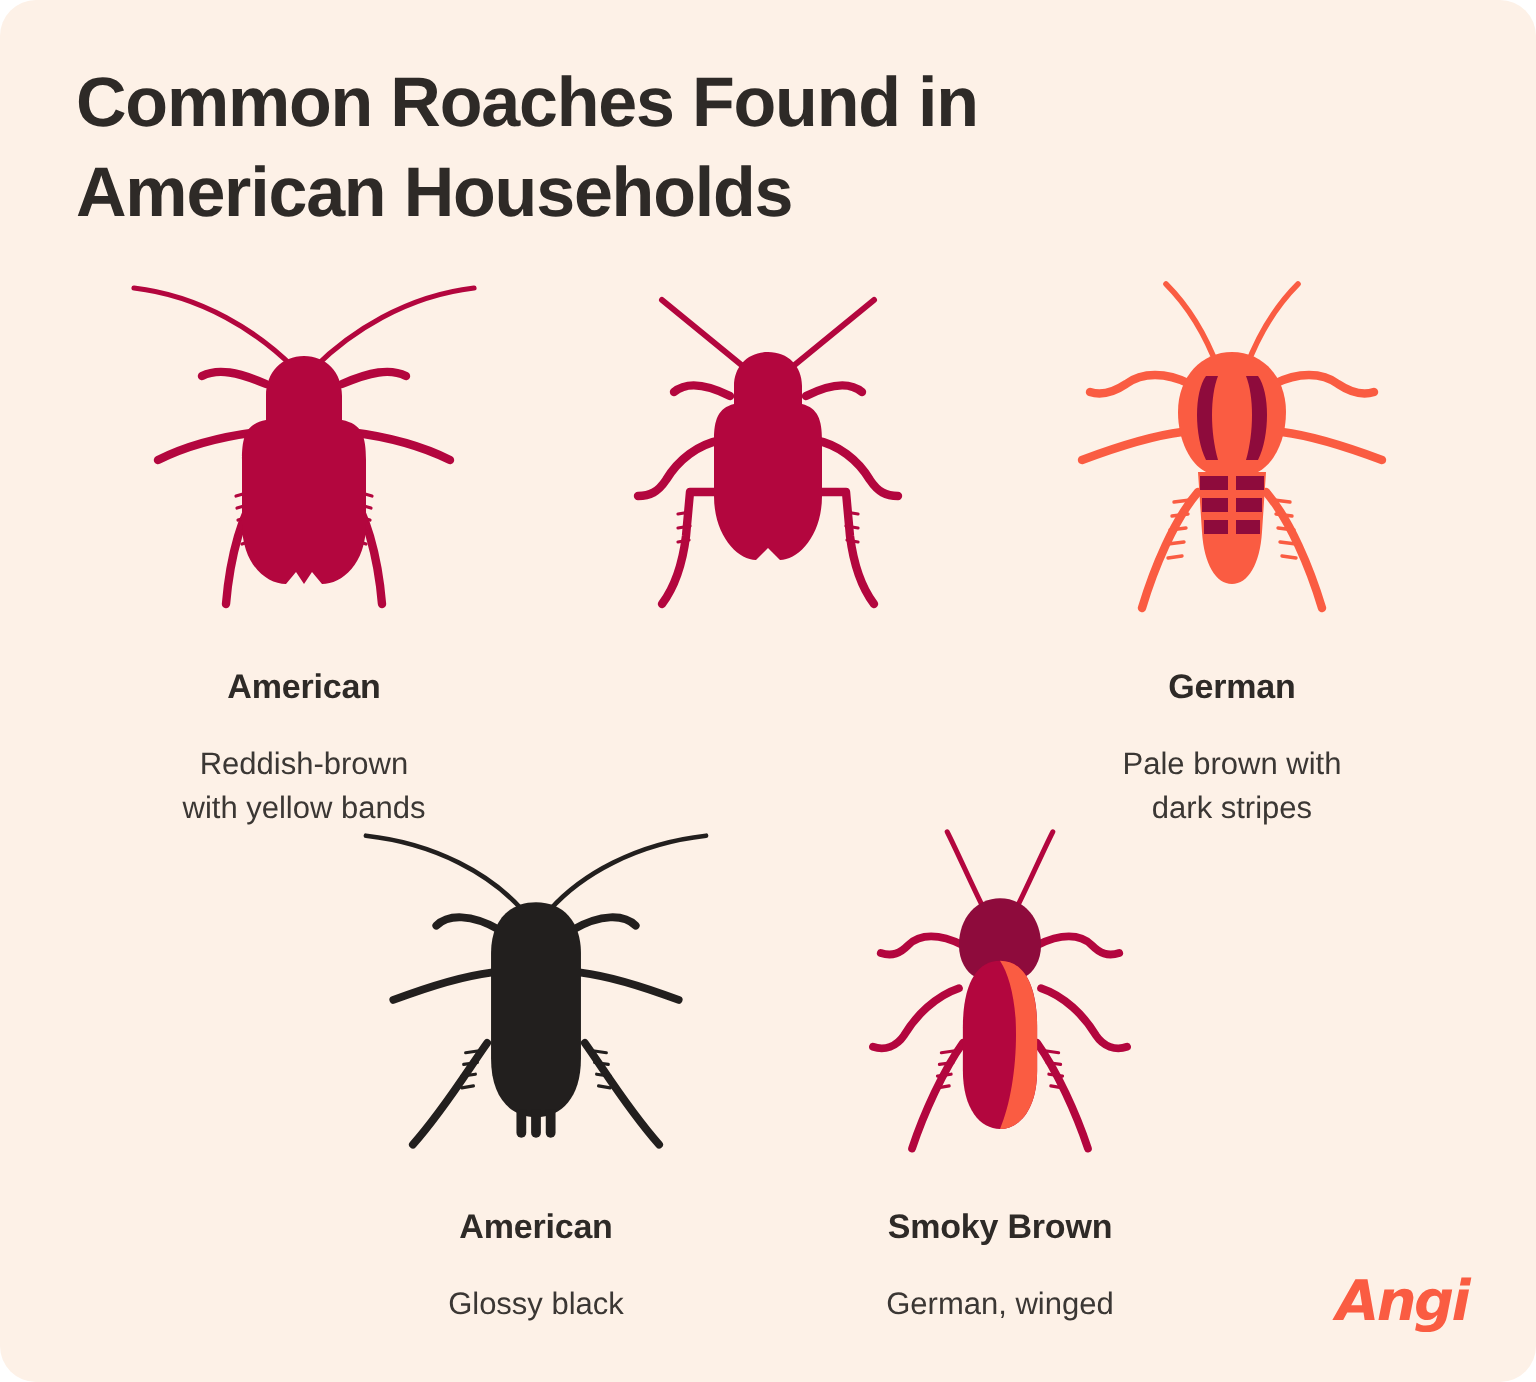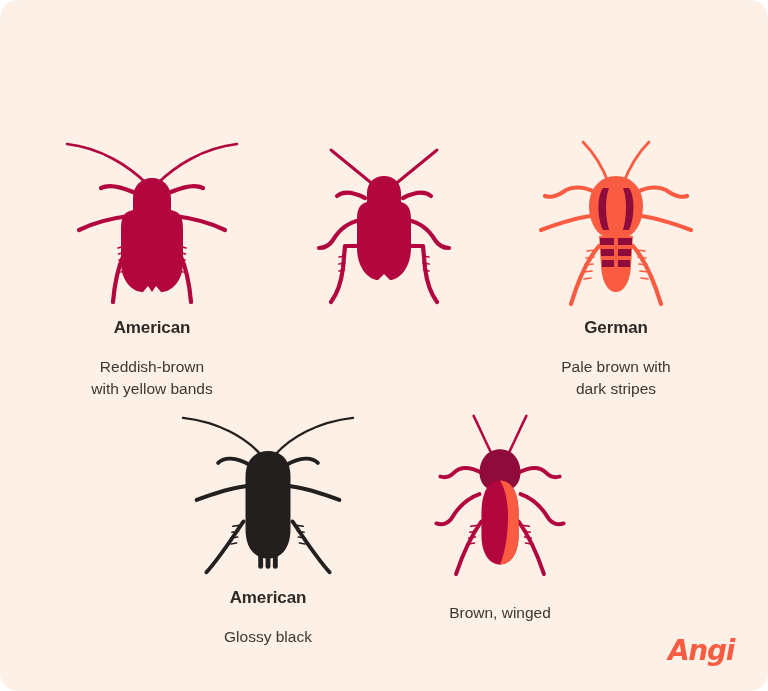--- a/index.html
+++ b/index.html
@@ -59,21 +59,21 @@
     width: 190px;
     height: 176px;
     display: block;
   }
   #row2 .art { height: 172px; }
 
   .sp-name {
     font-size: 17px;
     font-weight: 700;
     color: #2e2a27;
-    margin-top: 4px;
+    margin-top: 20px;
     letter-spacing: -0.1px;
     text-align: right;
   }
   .sp-desc {
     font-size: 15.5px;
     font-weight: 400;
     color: #3b3734;
     line-height: 1.43;
     text-align: center;
     margin-top: 18px;
@@ -92,20 +92,22 @@
     color: #fa5c42;
     font-family: "DejaVu Sans", sans-serif;
     line-height: 1;
   }
 </style>
 </head>
 <body>
 
 <div id="card">
 
+  <div id="title">Common Roaches Found in
+American Households</div>
 
   <div id="row1" class="row">
 
     <div class="cell">
       <svg class="art" viewBox="0 0 190 176">
         <g fill="none" stroke="#b3063e" stroke-width="2.6" stroke-linecap="round">
           <path d="M90 46 C72 28, 44 10, 10 6"></path>
           <path d="M100 46 C118 28, 146 10, 180 6"></path>
         </g>
         <g stroke="#b3063e" stroke-width="4.2" fill="none" stroke-linecap="round" stroke-linejoin="round">
@@ -313,19 +315,20 @@
                  C85 156, 76 146, 76 126
                  L76 104
                  C76 82, 83 70, 95 70 Z" fill="#b3063e"></path>
         <path d="M95 70
                  C107 70, 114 82, 114 104
                  L114 126
                  C114 146, 105 156, 95 156
                  C101 142, 104 120, 103 100
                  C102 86, 99 76, 95 70 Z" fill="#fa5c42"></path>
       </svg>
-      <div class="sp-desc">Brown, winged</div>
+      <div class="sp-name">Smoky Brown</div>
+      <div class="sp-desc">German, winged</div>
     </div>
   </div>
 
   <div id="logo">Angi</div>
 
 </div>
 
 </body></html>

